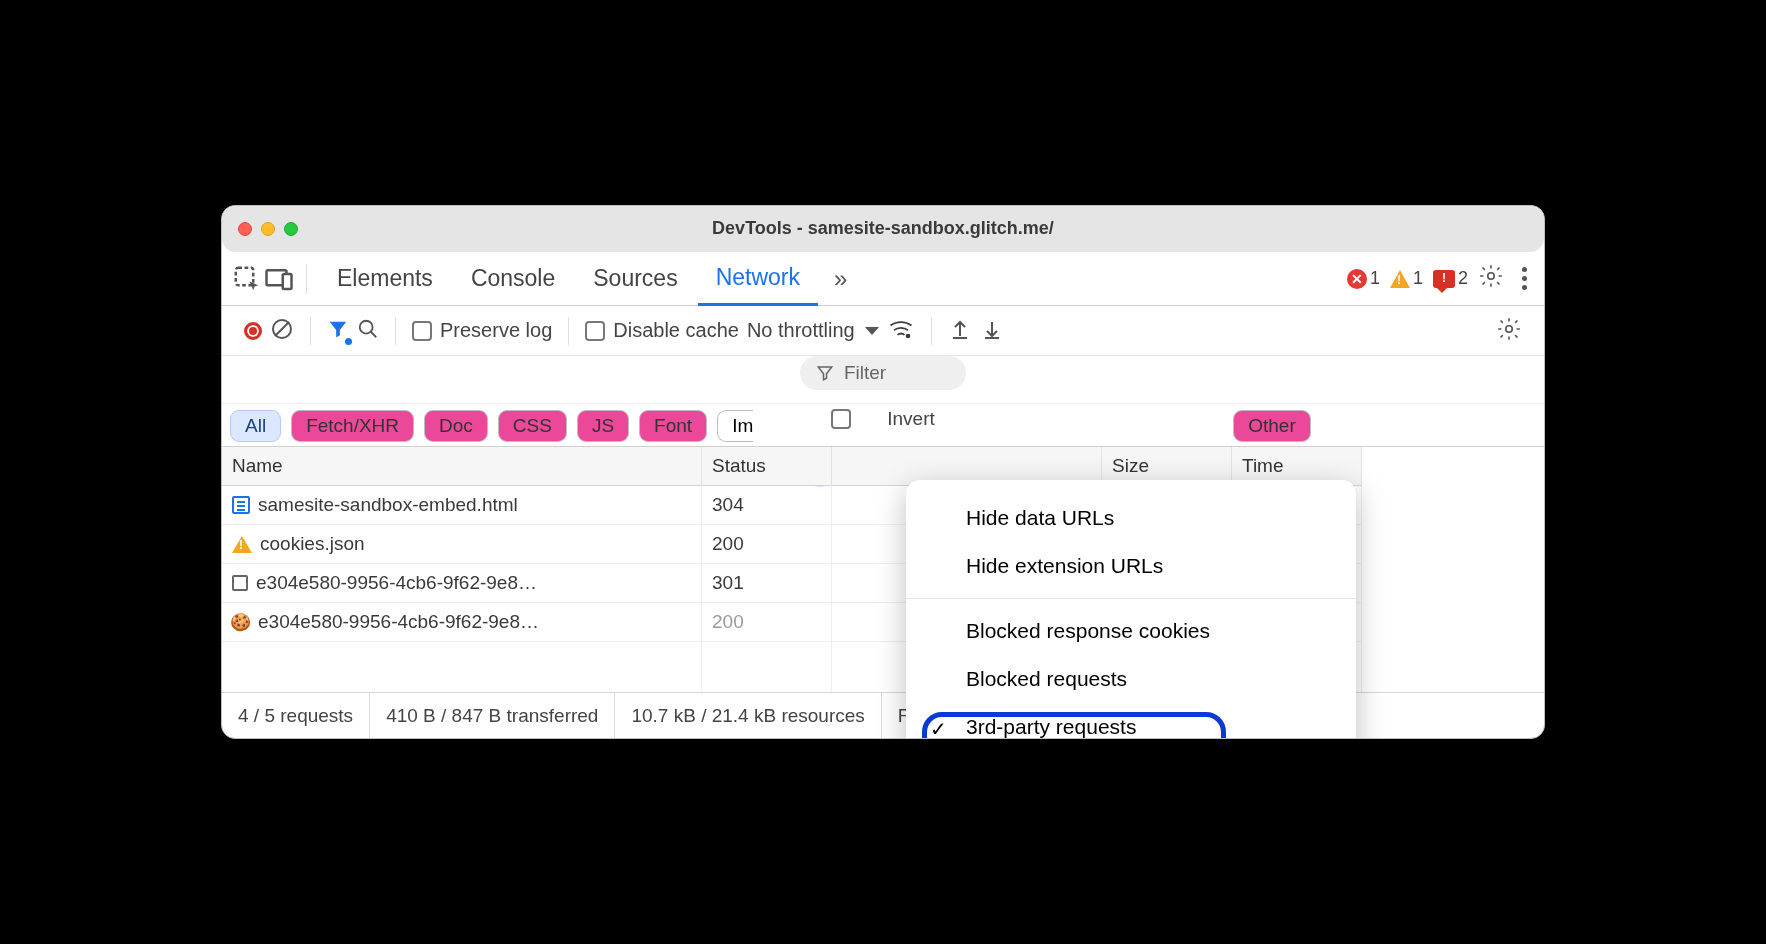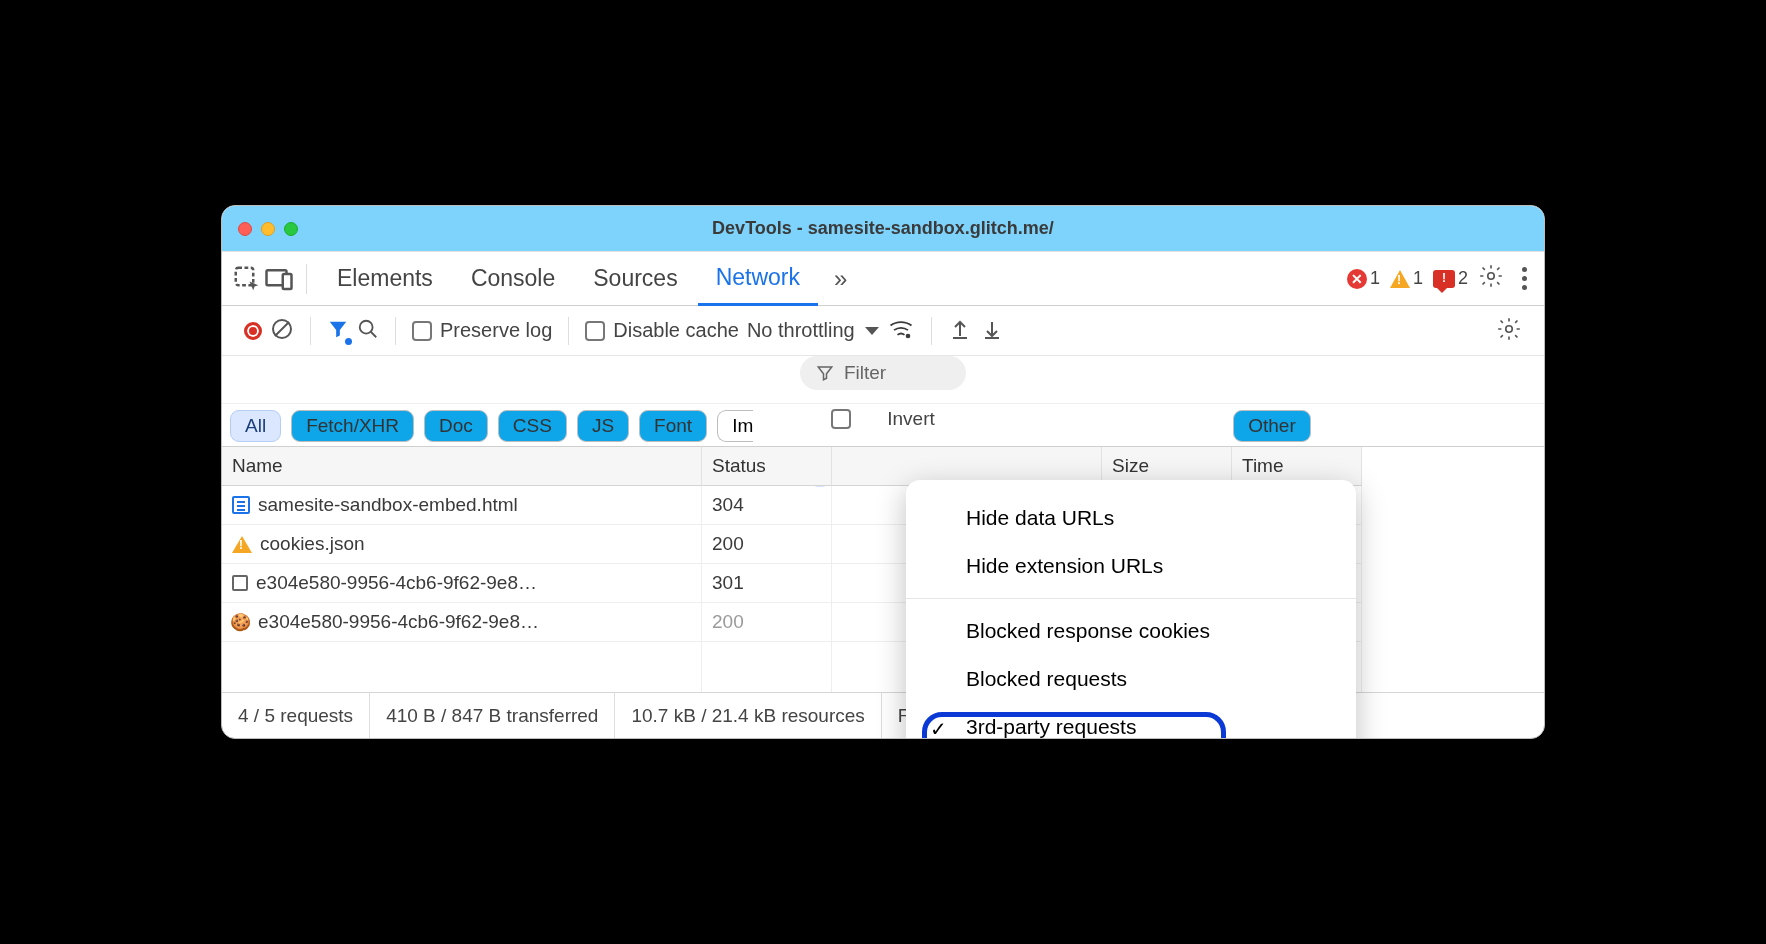--- a/index.html
+++ b/index.html
@@ -12,21 +12,22 @@
     overflow: hidden;
     border: 1px solid #bdbdbd;
     position: relative;
   }
   .titlebar {
     height: 46px;
     display:flex;
     align-items:center;
     position:relative;
     border-bottom: 1px solid #e3e3e3;
-    background: #7dd3fc;
+    background: #e5e5e5;
+    border-radius: 14px;
   }
   .traffic { display:flex; gap:9px; margin-left:16px; }
   .tl { width:14px; height:14px; border-radius:50%; }
   .tl.red { background:#ff5f57; border:1px solid #e14942; }
   .tl.yellow { background:#ffbd2e; border:1px solid #dfa023; }
   .tl.green { background:#28c840; border:1px solid #1dad2c; }
   .title { position:absolute; left:0; right:0; text-align:center; font-size:18px; font-weight:600; color:#3a3a3a; pointer-events:none;}
   .tabbar {
     display:flex; align-items:center; height:54px; padding:0 10px;
     border-bottom: 1px solid #cfcfcf; gap:2px;
@@ -84,21 +85,21 @@
     color:#666;
   }
   .filterpill svg{width:18px;height:18px;stroke:#666;fill:none;stroke-width:2;}
   .countbadge{background:#d6e5ff;color:#1a73e8;font-weight:600;border-radius:10px;padding:1px 8px;font-size:16px;}
   .morefilters{display:flex;align-items:center;gap:10px;}
   .small-caret{width:0;height:0;border-left:6px solid transparent;border-right:6px solid transparent;border-top:7px solid #444;}
   .chipbar {
     display:flex;align-items:center;gap:10px;padding:6px 8px 4px;border-bottom:1px solid #cfcfcf;font-size:19px;
   }
   .chip {
-    border:1px solid #bdbdbd;border-radius:9px;padding:4px 14px;color:#333;cursor:pointer;background:#0ea5e9;
+    border:1px solid #bdbdbd;border-radius:9px;padding:4px 14px;color:#333;cursor:pointer;background:#ec4899;
   }
   .chip.active{background:#dbe7ff;border-color:#b5cdf5;color:#1a3e7a;}
   .grid {
     display:grid;
     grid-template-columns: 480px 130px 270px 130px 130px;
     font-size:19px;
   }
   .hdr {
     background:#f6f6f6;border-bottom:1px solid #d4d4d4;border-right:1px solid #e2e2e2;
     padding:8px 10px;color:#333;font-weight:400;

